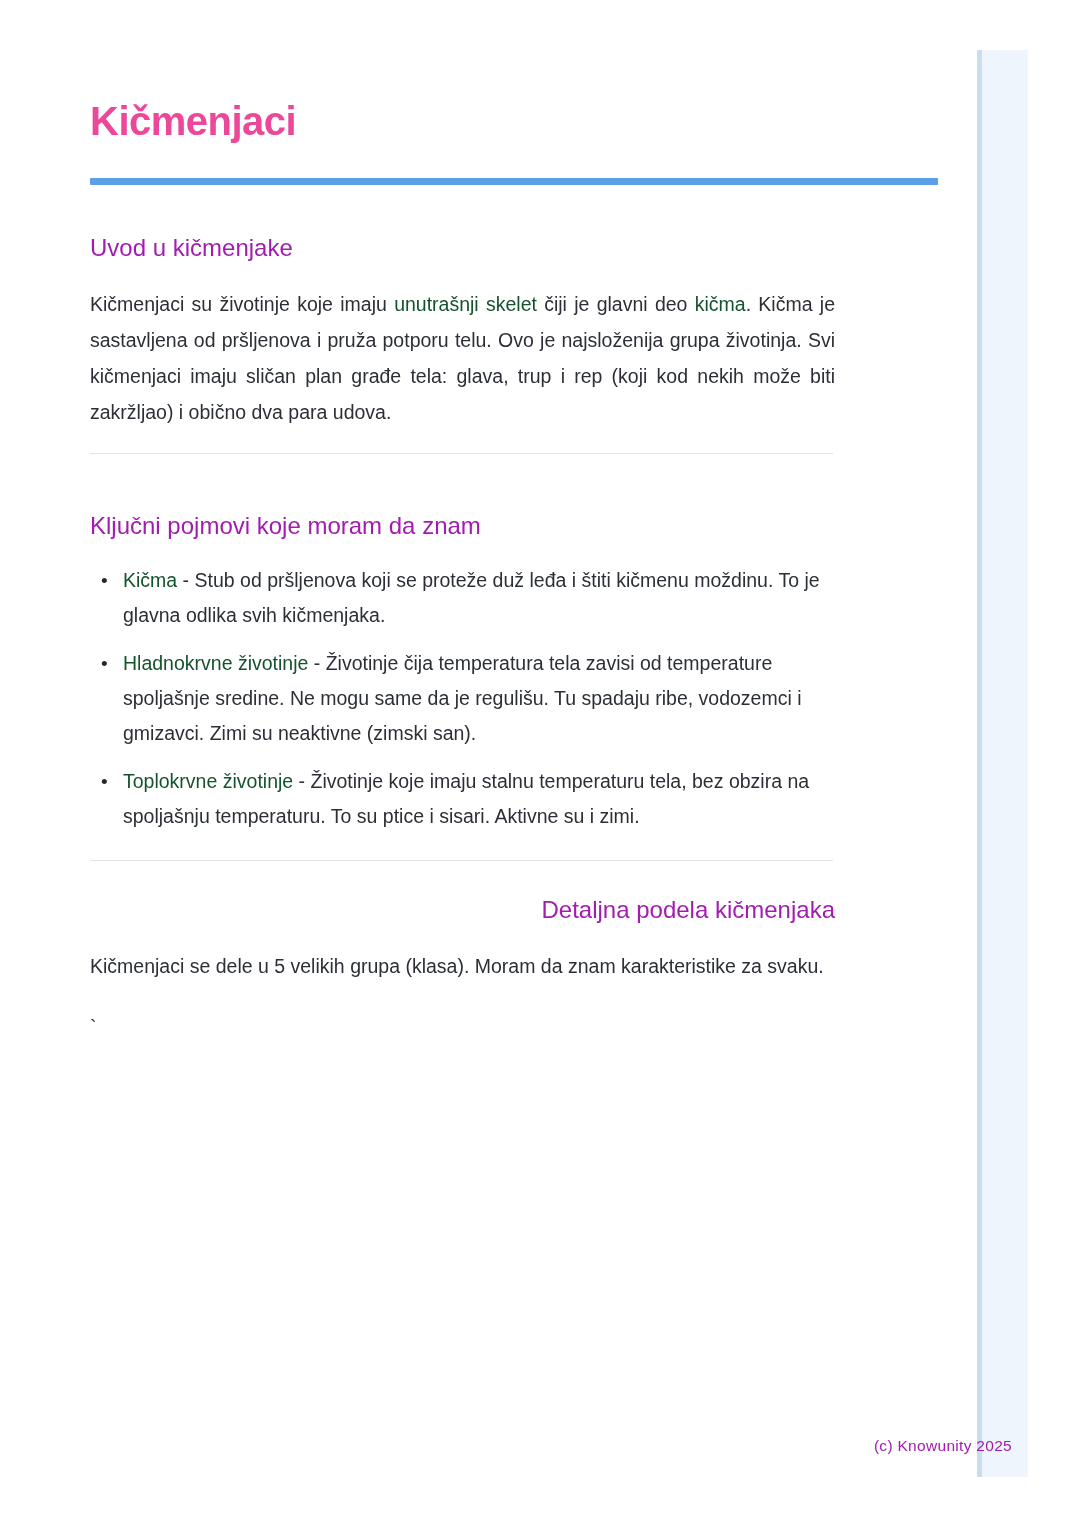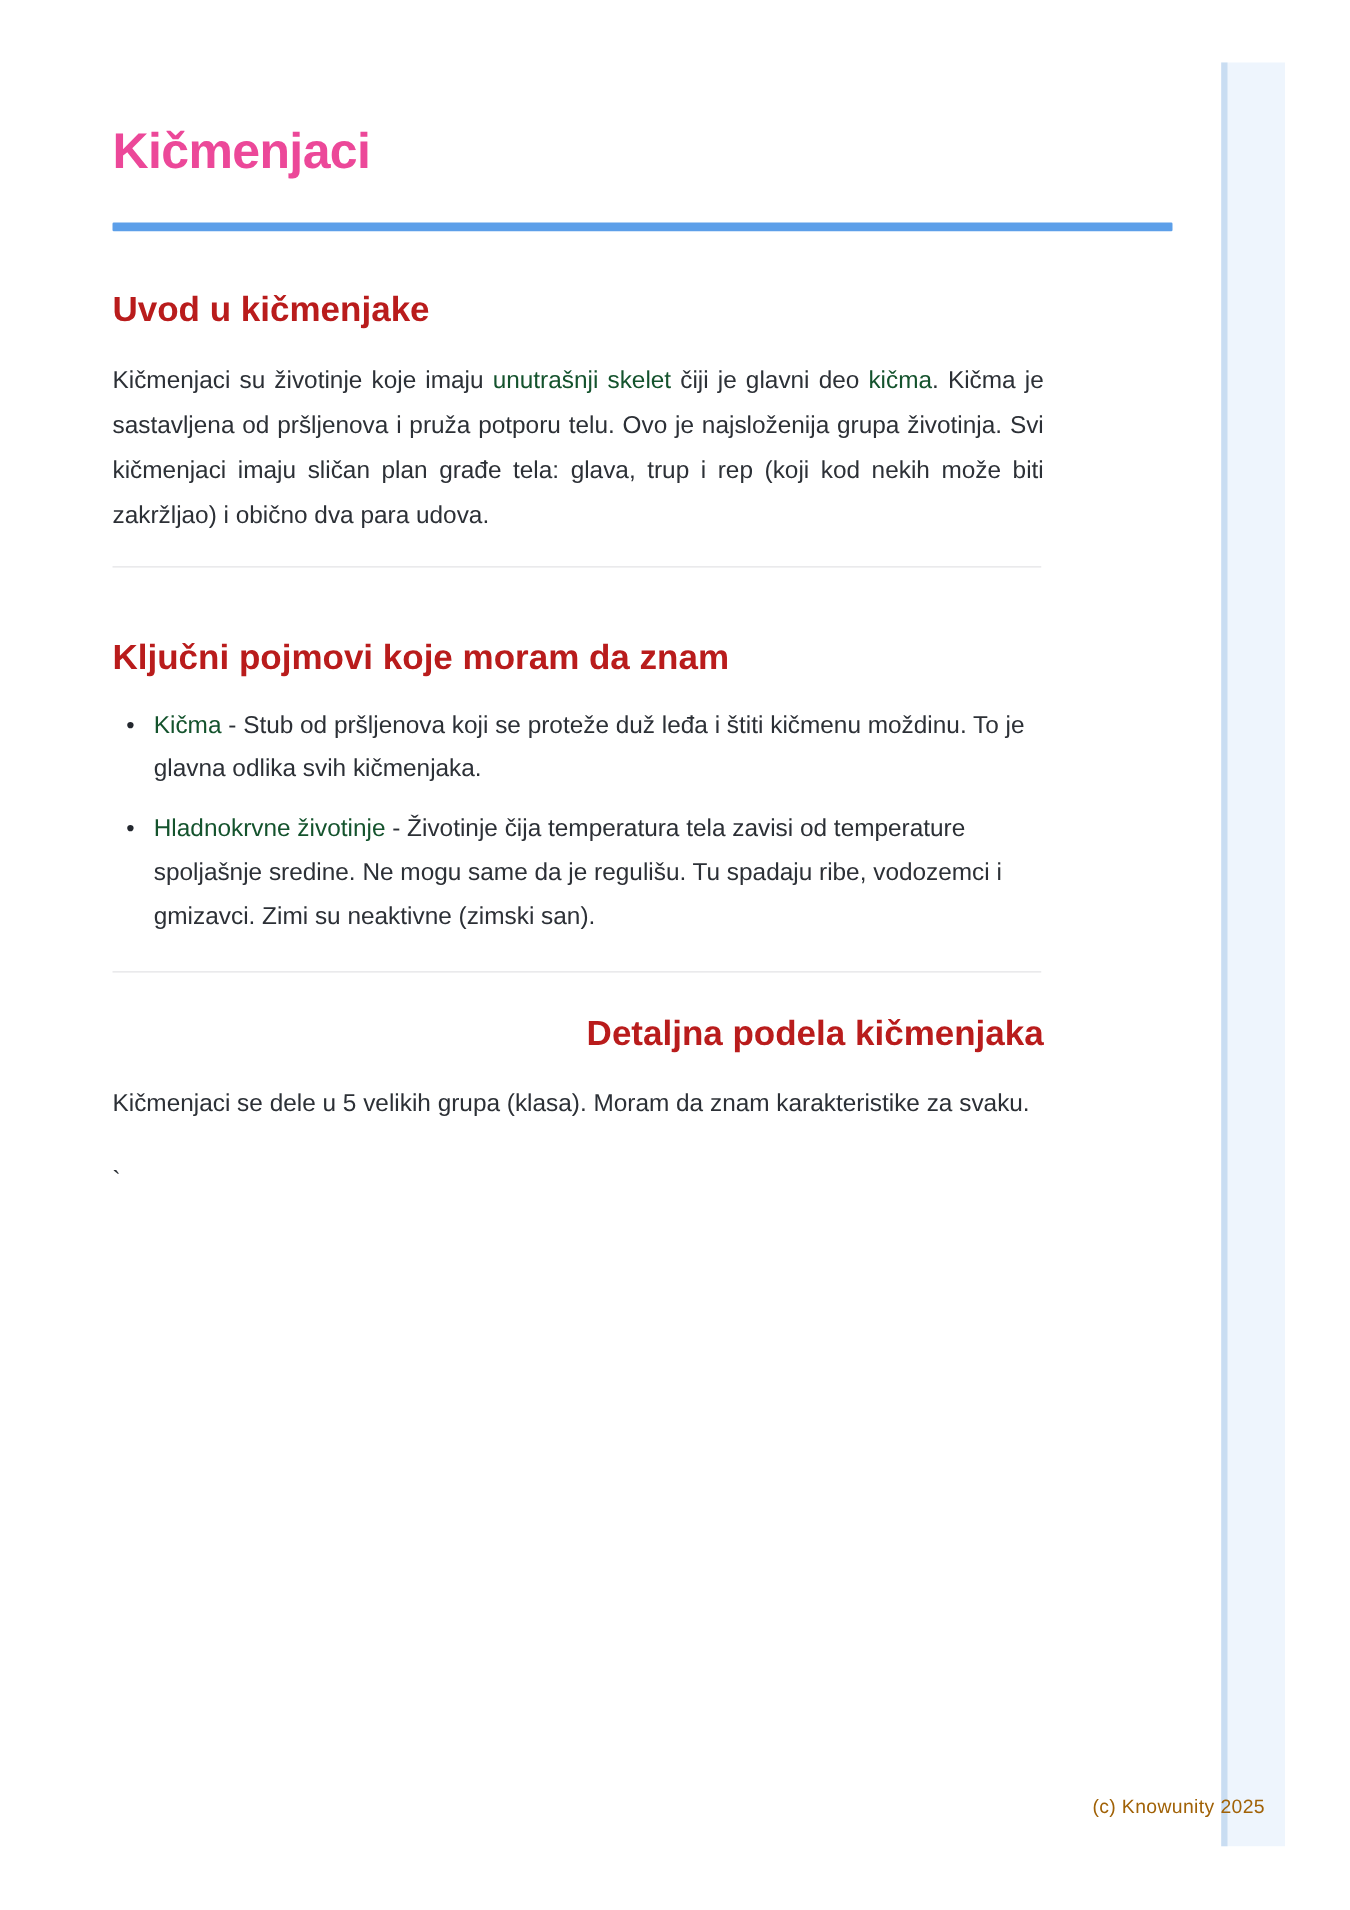--- a/index.html
+++ b/index.html
@@ -44,24 +44,24 @@
 
   .title-rule {
     width: 848px;
     height: 7px;
     background: #5c9fe9;
     margin-top: 30px;
     border-radius: 1px;
   }
 
   h2.section-heading {
-    font-size: 28px;
+    font-size: 24px;
     line-height: 33px;
-    font-weight: 700;
-    color: #b91c1c;
+    font-weight: 400;
+    color: #a21caf;
   }
   h2.h-intro   { margin-top: 46px; }
   h2.h-terms   { margin-top: 55px; }
   h2.h-detail  { margin-top: 32px; text-align: right; }
 
   p.body-par {
     margin-top: 22px;
     font-size: 19.5px;
     line-height: 36px;
     text-align: justify;
@@ -104,21 +104,21 @@
     font-size: 19.5px;
     line-height: 35px;
     color: #2c3036;
   }
 
   .footer-credit {
     position: absolute;
     top: 1437px;
     right: 68px;
     font-size: 15.5px;
-    color: #a16207;
+    color: #a21caf;
     z-index: 3;
     letter-spacing: 0.3px;
     margin-left: 24px;
   }
 </style>
 </head>
 <body>
 
 <div class="side-strip"></div>
 
@@ -132,20 +132,21 @@
 
   <p class="body-par"><span>Kičmenjaci su životinje koje imaju </span><strong>unutrašnji skelet</strong><span> čiji je glavni deo </span><strong>kičma</strong><span>. Kičma je sastavljena od pršljenova i pruža potporu telu. Ovo je najsloženija grupa životinja. Svi kičmenjaci imaju sličan plan građe tela: glava, trup i rep (koji kod nekih može biti zakržljao) i obično dva para udova.</span></p>
 
   <hr class="divider d1">
 
   <h2 class="section-heading h-terms">Ključni pojmovi koje moram da znam</h2>
 
   <ul class="term-list">
     <li><strong>Kičma</strong><span> - Stub od pršljenova koji se proteže duž leđa i štiti kičmenu moždinu. To je glavna odlika svih kičmenjaka.</span></li>
     <li><strong>Hladnokrvne životinje</strong><span> - Životinje čija temperatura tela zavisi od temperature spoljašnje sredine. Ne mogu same da je regulišu. Tu spadaju ribe, vodozemci i gmizavci. Zimi su neaktivne (zimski san).</span></li>
+    <li><strong>Toplokrvne životinje</strong><span> - Životinje koje imaju stalnu temperaturu tela, bez obzira na spoljašnju temperaturu. To su ptice i sisari. Aktivne su i zimi.</span></li>
   </ul>
 
   <hr class="divider d2">
 
   <h2 class="section-heading h-detail">Detaljna podela kičmenjaka</h2>
 
   <p class="body-par">Kičmenjaci se dele u 5 velikih grupa (klasa). Moram da znam karakteristike za svaku.</p>
 
   <div class="stray-char">`</div>
 

